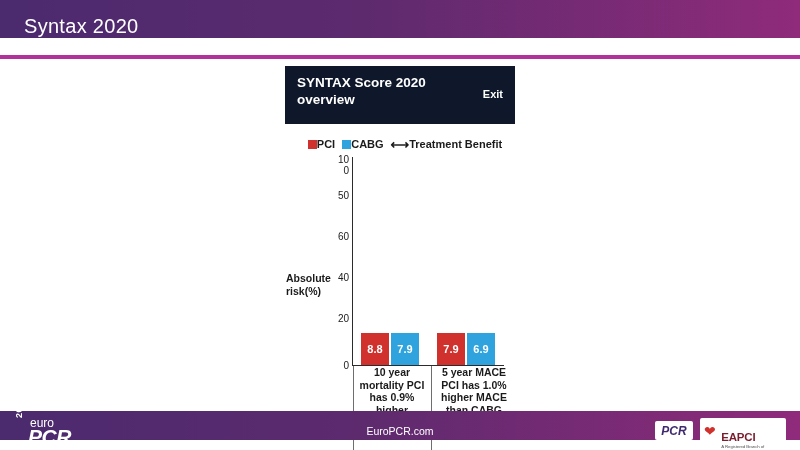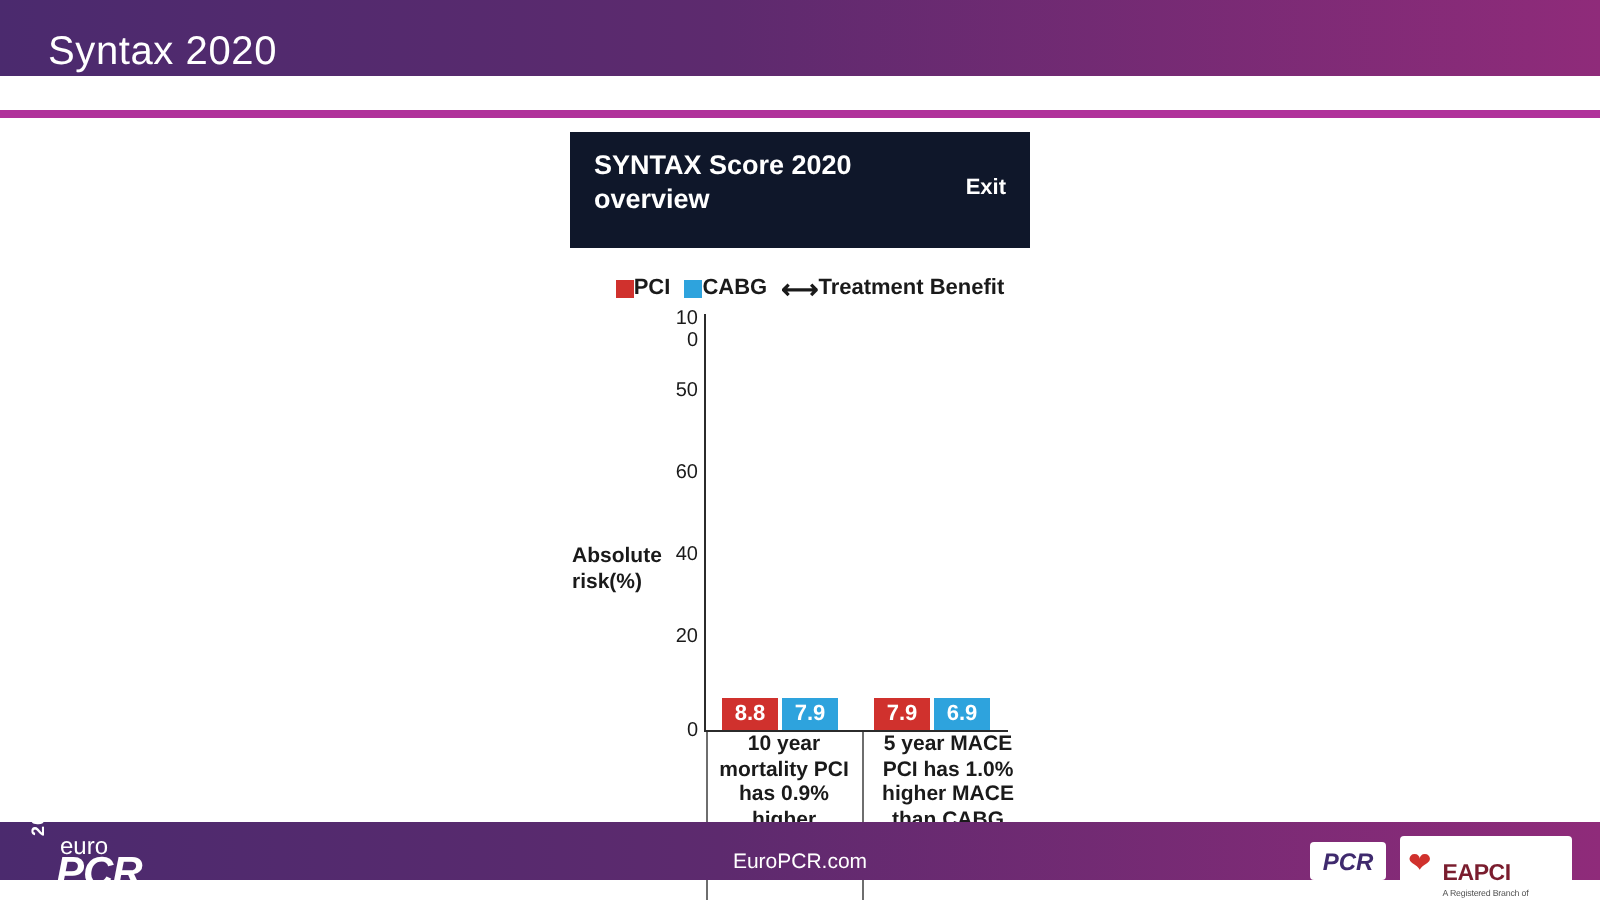--- a/index.html
+++ b/index.html
@@ -131,21 +131,21 @@
   }
 
   .bars {
     position: absolute;
     left: 68px; top: 0;
     width: 155px; height: 211px;
   }
   .bar {
     position: absolute;
     bottom: 0;
-    height: 16px;
+    height: 32px;
     color: #ffffff;
     font-size: 11px;
     font-weight: bold;
     display: flex;
     align-items: center;
     justify-content: center;
   }
   .bar.pci  { background: #d0312d; }
   .bar.cabg { background: #2ea3dd; }
 

